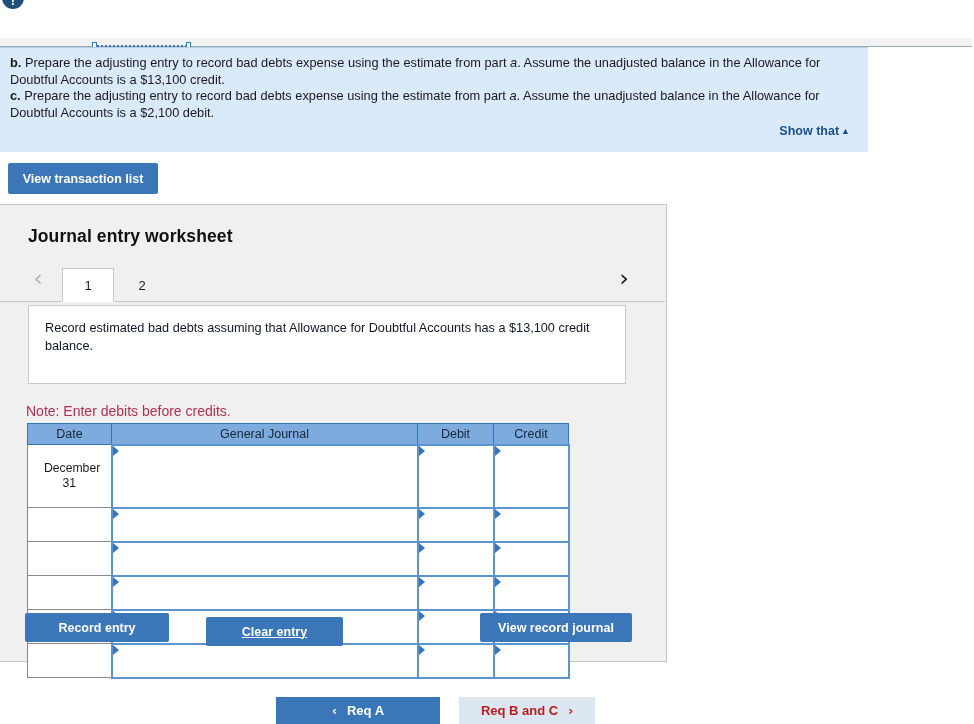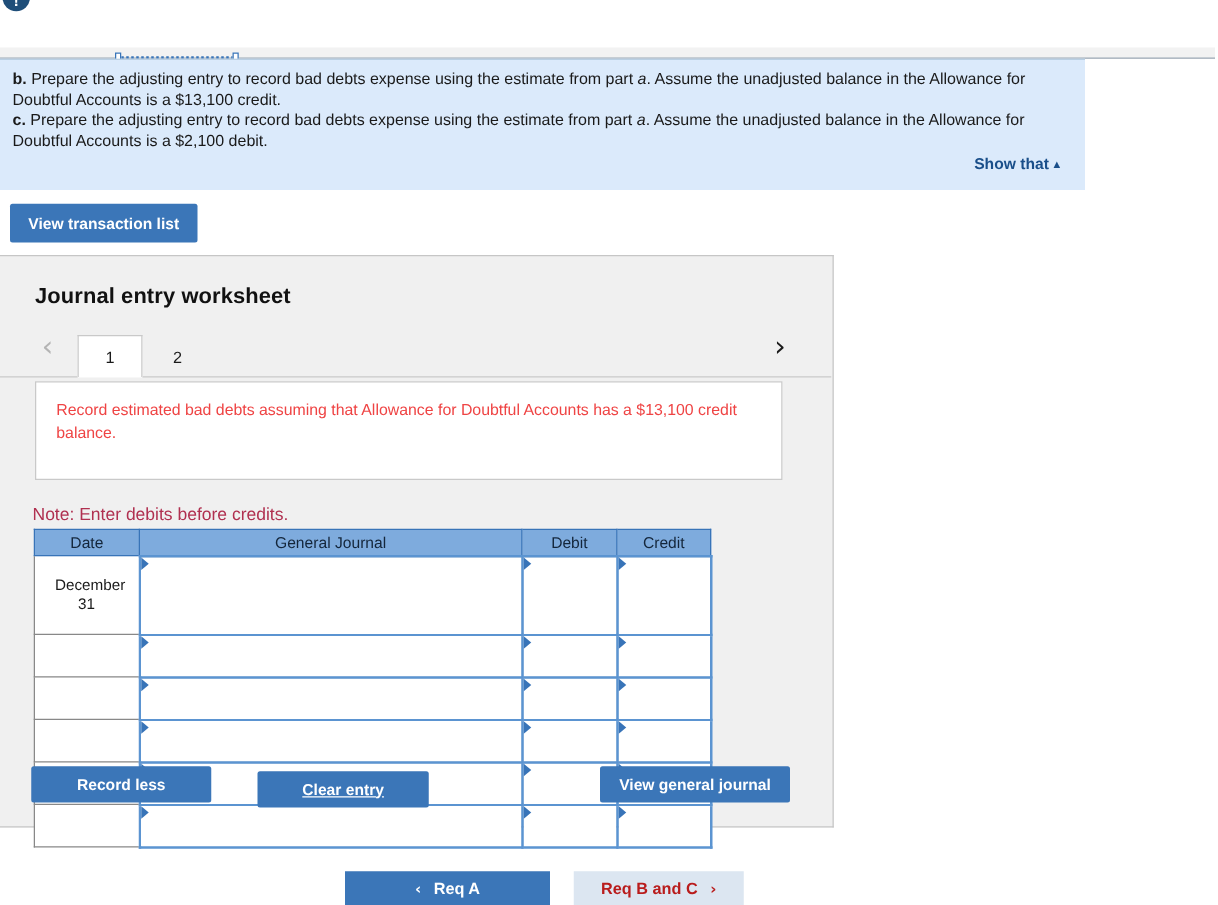--- a/index.html
+++ b/index.html
@@ -183,21 +183,21 @@
   
   #requirement-box {
     position: absolute;
     left: 28px; top: 100px;
     width: 598px; height: 79px;
     background: #ffffff;
     border: 1px solid #c9c9c9;
     padding: 13px 16px;
     font-size: 12.7px;
     line-height: 18px;
-    color: #ef4444;
+    color: #0f172a;
   }
 
   
   #note-text {
     position: absolute;
     left: 26px; top: 198px;
     font-size: 14px;
     color: #b03050;
   }
 
@@ -387,23 +387,23 @@
       </tr>
       <tr class="row-std">
         <td class="cell-date"></td>
         <td class="cell-input"></td>
         <td class="cell-input"></td>
         <td class="cell-input"></td>
       </tr>
     </tbody>
   </table>
 
-  <button class="btn-primary" id="record-entry">Record less</button>
+  <button class="btn-primary" id="record-entry">Record entry</button>
   <button class="btn-primary" id="clear-entry">Clear entry</button>
-  <button class="btn-primary" id="view-general-journal">View general journal</button>
+  <button class="btn-primary" id="view-general-journal">View record journal</button>
 </div>
 
 <div id="bottom-nav">
   <button class="nav-btn" id="req-a-btn">
     <span class="nav-arrow">‹</span>
     <span>Req A</span>
   </button>
   <button class="nav-btn" id="req-bc-btn">
     <span>Req B and C</span>
     <span class="nav-arrow">›</span>

